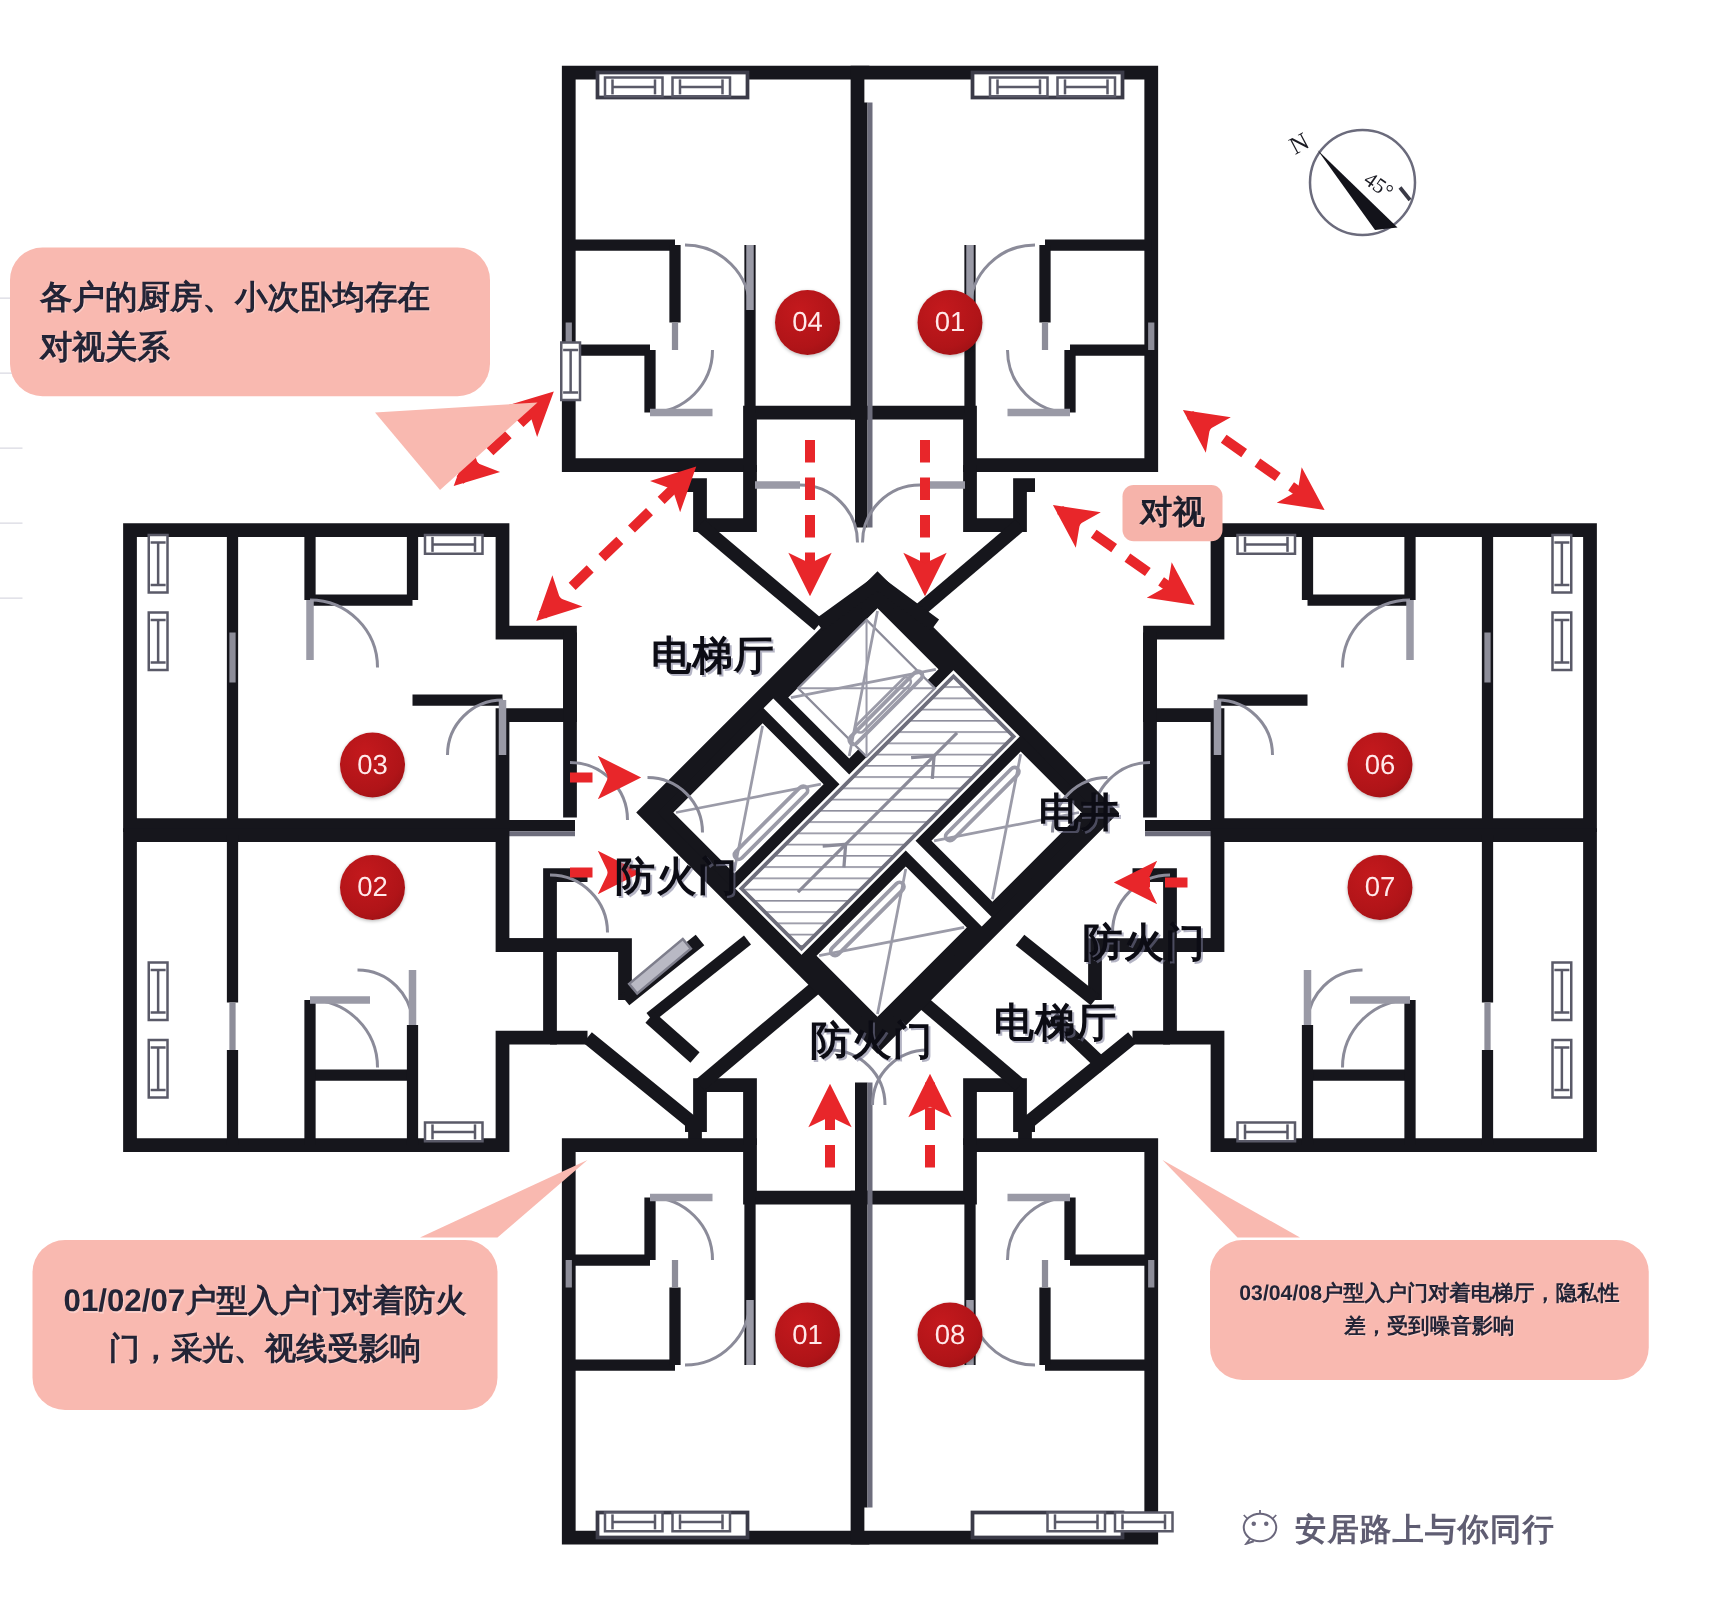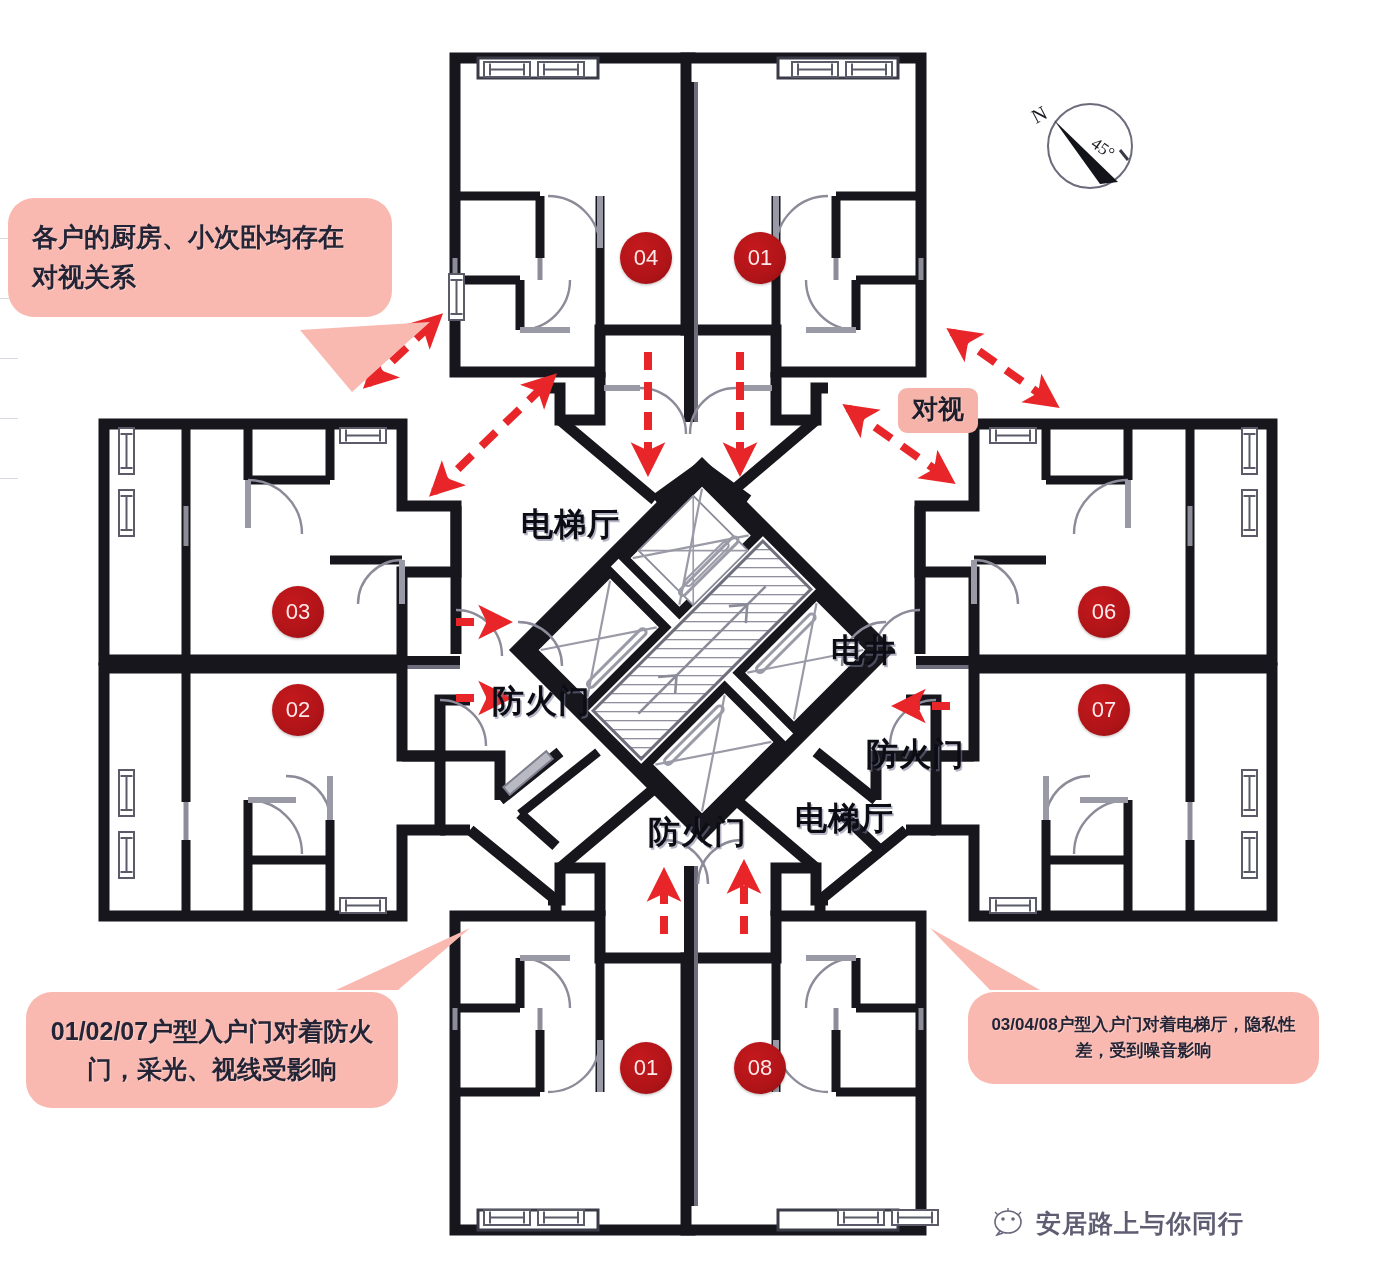--- a/index.html
+++ b/index.html
@@ -40,21 +40,21 @@
   }
 
   
   .callout {
     position: absolute;
     background: #f9b9b0;
     border-radius: 26px;
     color: #232436;
     font-weight: 700;
     line-height: 1.52;
-    padding: 20px 22px;
+    padding: 30px 22px;
     text-align: center;
     text-shadow: 1px 1px 0 rgba(255,255,255,.30);
   }
   .callout.tl { left: 8px; top: 198px; width: 384px; font-size: 26px; text-align: left; padding: 20px 24px; }
   .callout.bl { left: 26px; top: 992px; width: 372px; font-size: 25px; }
   .callout.br { left: 968px; top: 992px; width: 351px; font-size: 17px; }
 
   
   .tag-pink {
     position: absolute;

